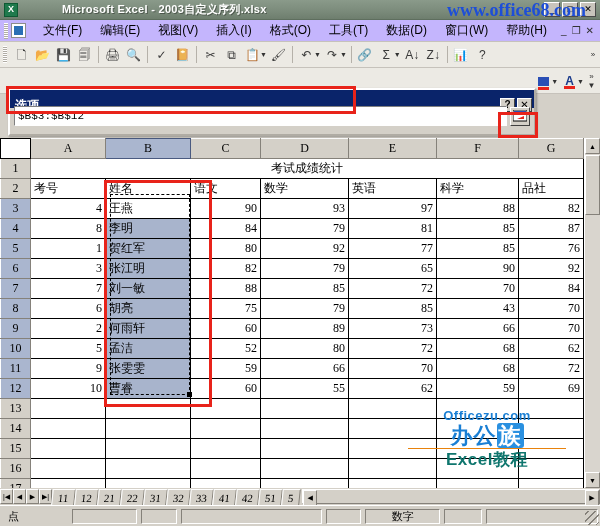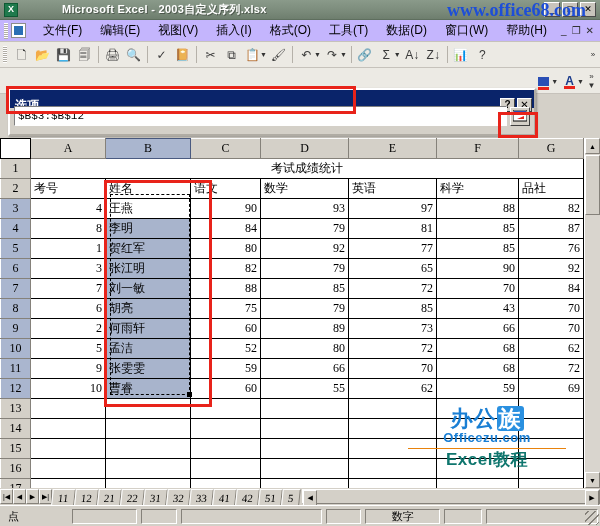--- a/index.html
+++ b/index.html
@@ -491,24 +491,24 @@
           <td></td>
       <td></td>
           <td></td>
     </tr>
   </tbody>
     </table>
 
   <div id="selbox"></div>
 
   <div id="watermark" style="position:absolute;left:402px;top:270px;">
+    <div id="wm-url">Officezu.com</div>
     <div id="wm-cn">
       <span>办公</span><b>族</b>
     </div>
-    <div id="wm-url">Officezu.com</div>
     <div id="wm-rule"></div>
     <div id="wm-excel">Excel教程</div>
   </div>
 </div>
 
 <div id="vscroll">
   <div class="sbbtn">▲</div>
   <div id="vthumb"></div>
   <div style="flex:1"></div>
   <div class="sbbtn">▼</div>

